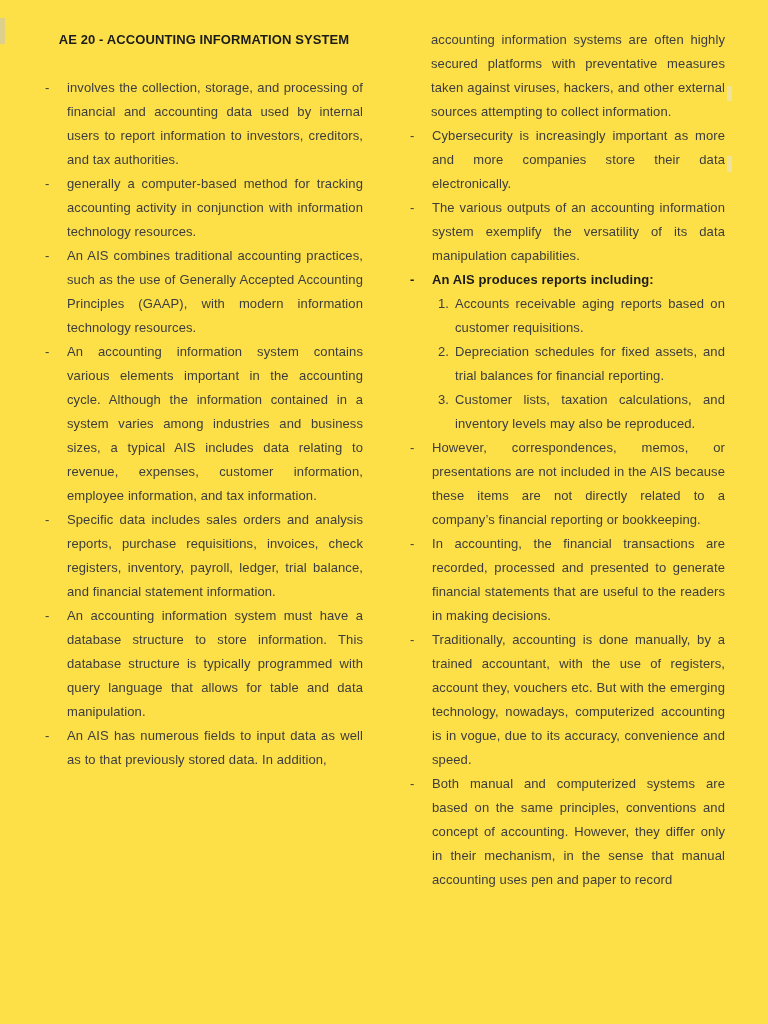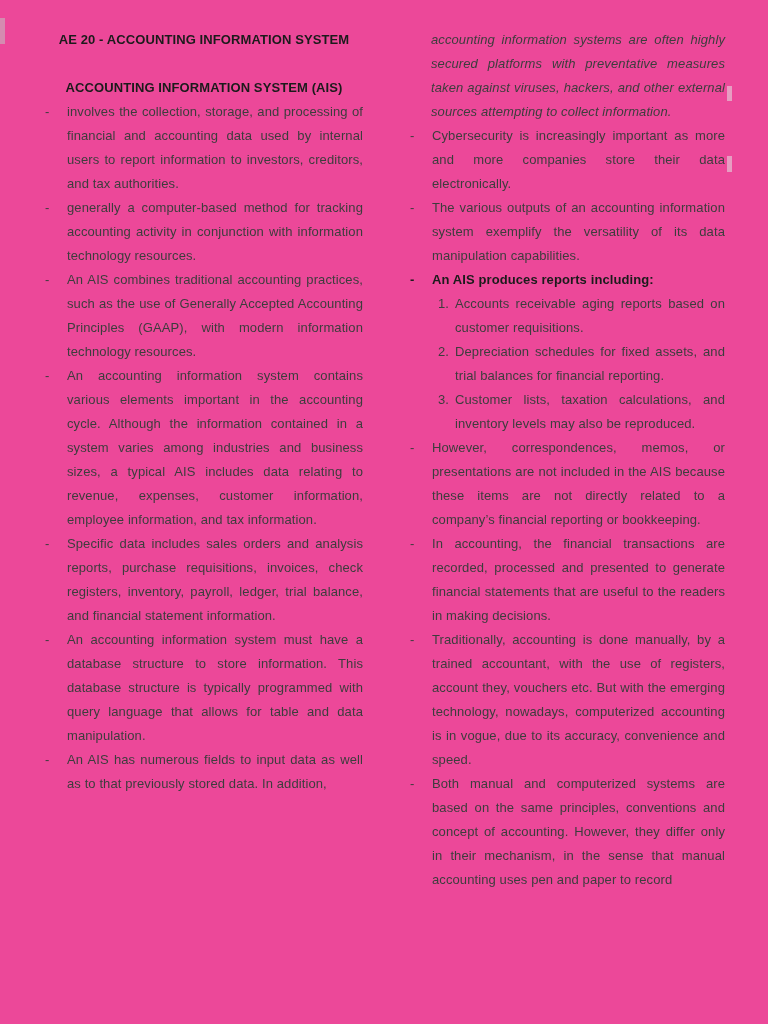--- a/index.html
+++ b/index.html
@@ -1,20 +1,20 @@
 <!DOCTYPE html>
 <html><head>
 <meta charset="utf-8">
 <style>
   html, body { margin: 0; padding: 0; background: #ffffff; }
   .page {
     position: relative;
     width: 768px;
     height: 1024px;
-    background: #ec4899;
+    background: #fde047;
     overflow: hidden;
     font-family: "Liberation Sans", "DejaVu Sans", sans-serif;
     font-size: 13px;
     line-height: 24px;
     color: #3d3d3d;
     box-sizing: border-box;
     display: flex;
     padding: 28px 0 0 45px;
     gap: 47px;
     letter-spacing: 0.1px;
@@ -42,21 +42,20 @@
   li.dash-item .marker { flex: 0 0 22px; color: #3d3d3d; }
   li.dash-item .text { flex: 1 1 auto; display: block; text-align: justify; }
   li.dash-item.bold-text .text, li.dash-item.bold-text .marker {
     font-weight: bold; color: #1b1b1b;
   }
 
   .para-cont {
     margin: 0;
     padding-left: 21px;
     text-align: justify;
-    font-style: italic;
   }
 
   ol.num-list { padding-left: 28px; }
   li.num-item { display: flex; align-items: flex-start; }
   li.num-item .num { flex: 0 0 17px; }
   li.num-item .text { flex: 1 1 auto; display: block; text-align: justify; }
 
   
   .artifact { position: absolute; background: #c2c2c2; opacity: 0.55; }
   .artifact.a-left  { left: 0;    top: 18px;  width: 5px; height: 26px; }
@@ -70,21 +69,20 @@
 
   <div class="artifact a-left"></div>
   <div class="artifact a-r1"></div>
   <div class="artifact a-r2"></div>
 
   <div class="col col-left">
 
     <div class="heading title">AE 20 - ACCOUNTING INFORMATION SYSTEM</div>
 
 
-    <div class="heading section-heading">ACCOUNTING INFORMATION SYSTEM (AIS)</div>
 
     <ul class="dash-list">
       <li class="dash-item">
         <span class="marker">-</span>
         <span class="text">involves the collection, storage, and processing of financial and accounting data used by internal users to report information to investors, creditors, and tax authorities.</span>
       </li>
       <li class="dash-item">
         <span class="marker">-</span>
         <span class="text">generally a computer-based method for tracking accounting activity in conjunction with information technology resources.</span>
       </li>

